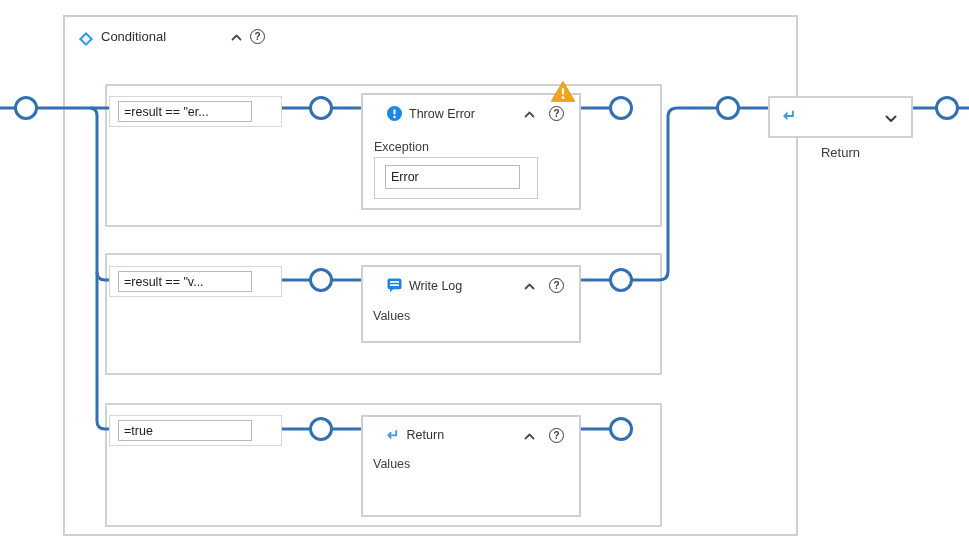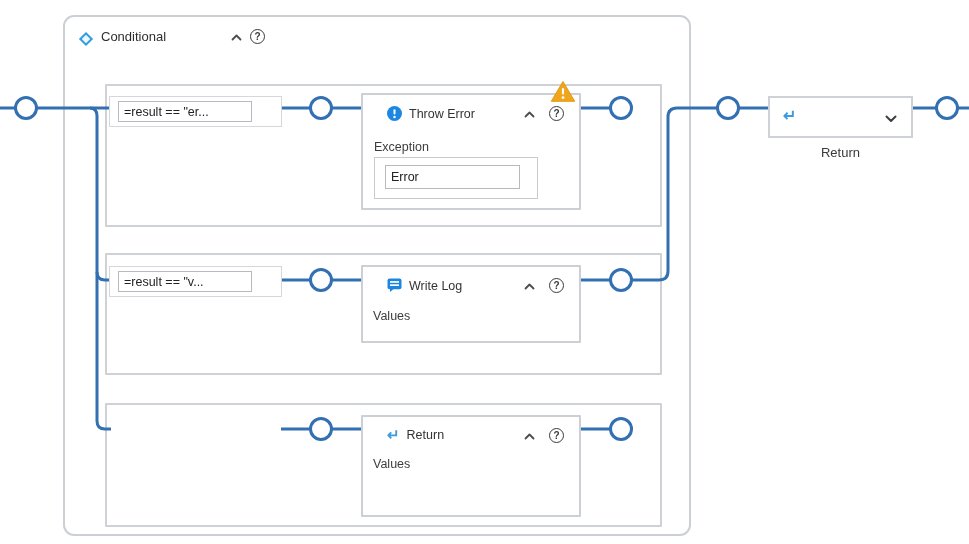--- a/index.html
+++ b/index.html
@@ -3,22 +3,22 @@
 <meta charset="utf-8">
 <style>
   * { margin:0; padding:0; box-sizing:border-box; }
   html,body { background:#fff; }
   #canvas {
     position:relative; width:969px; height:544px; background:#ffffff;
     font-family:"Liberation Sans", sans-serif; overflow:hidden;
   }
   
   .cond-container {
-    position:absolute; left:63px; top:15px; width:628px; height:521px;
-    border:2px solid #ccd0d5; background:#fff; z-index:0; border-radius:11px;
+    position:absolute; left:63px; top:15px; width:735px; height:521px;
+    border:2px solid #ccd0d5; background:#fff; z-index:0; border-radius:0;
   }
   .branch {
     position:absolute; left:40px; width:557px;
     border:2px solid #ced1d6; background:#fff; border-radius:1px;
   }
   .branch.b1 { top:67px;  height:143px; }
   .branch.b2 { top:236px; height:122px; }
   .branch.b3 { top:386px; height:124px; }
   
   .diamond {
@@ -137,20 +137,23 @@
       <circle cx="947" cy="108" r="10.5"></circle>
     </g>
   </svg>
 
   <div class="cond-box cb1">
     <input class="cond-input" type="text" readonly="" value="=result == &quot;er..." style="">
   </div>
   <div class="cond-box cb2">
     <input class="cond-input" type="text" readonly="" value="=result == &quot;v..." style="">
   </div>
+  <div class="cond-box cb3">
+    <input class="cond-input" type="text" readonly="" value="=true" style="">
+  </div>
 
   <div class="node n-throw">
     <div class="node-header">
       <span class="icon-badge">
         <svg width="15" height="15" viewBox="0 0 15 15">
             <circle cx="7.5" cy="7.5" r="7.5" fill="#1b87e2"></circle>
             <rect x="6.5" y="3.2" width="2" height="5.4" rx="1" fill="#fff"></rect>
             <circle cx="7.5" cy="11.1" r="1.25" fill="#fff"></circle>
           </svg>
       </span>

